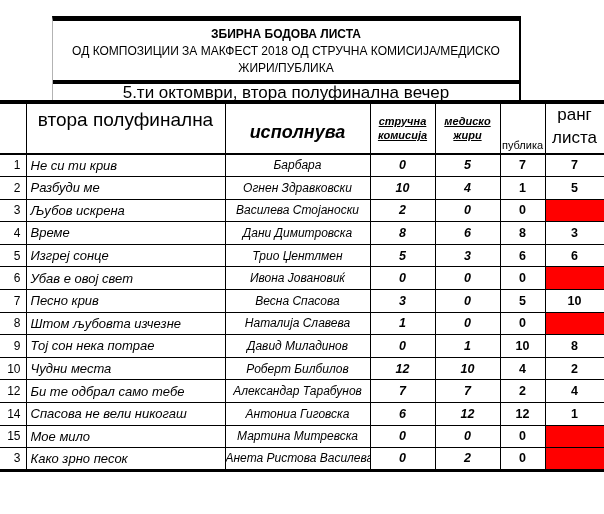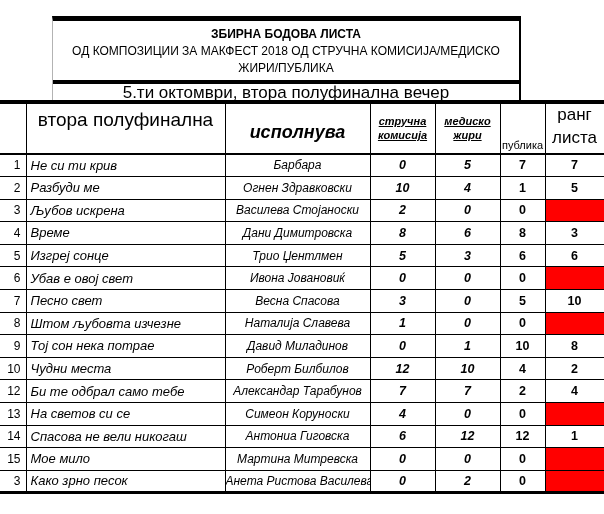--- a/index.html
+++ b/index.html
@@ -215,21 +215,21 @@
         <td class="c-num">6</td>
         <td class="c-song">Убав е овој свет</td>
         <td class="c-perf">Ивона Јовановиќ</td>
         <td class="c-expert">0</td>
         <td class="c-media">0</td>
         <td class="c-public">0</td>
         <td class="c-rank" style="background: rgb(255, 0, 0);"></td>
       </tr>
       <tr>
         <td class="c-num">7</td>
-        <td class="c-song">Песно свет</td>
+        <td class="c-song">Песно крив</td>
         <td class="c-perf">Весна Спасова</td>
         <td class="c-expert">3</td>
         <td class="c-media">0</td>
         <td class="c-public">5</td>
         <td class="c-rank">10</td>
       </tr>
       <tr>
         <td class="c-num">8</td>
         <td class="c-song">Штом љубовта изчезне</td>
         <td class="c-perf">Наталија Славева</td>
@@ -259,29 +259,20 @@
       <tr>
         <td class="c-num">12</td>
         <td class="c-song">Би те одбрал само тебе</td>
         <td class="c-perf">Александар Тарабунов</td>
         <td class="c-expert">7</td>
         <td class="c-media">7</td>
         <td class="c-public">2</td>
         <td class="c-rank">4</td>
       </tr>
       <tr>
-        <td class="c-num">13</td>
-        <td class="c-song">На светов си се</td>
-        <td class="c-perf">Симеон Коруноски</td>
-        <td class="c-expert">4</td>
-        <td class="c-media">0</td>
-        <td class="c-public">0</td>
-        <td class="c-rank" style="background: rgb(255, 0, 0);"></td>
-      </tr>
-      <tr>
         <td class="c-num">14</td>
         <td class="c-song">Спасова не вели никогаш</td>
         <td class="c-perf">Антониа Гиговска</td>
         <td class="c-expert">6</td>
         <td class="c-media">12</td>
         <td class="c-public">12</td>
         <td class="c-rank">1</td>
       </tr>
       <tr>
         <td class="c-num">15</td>

